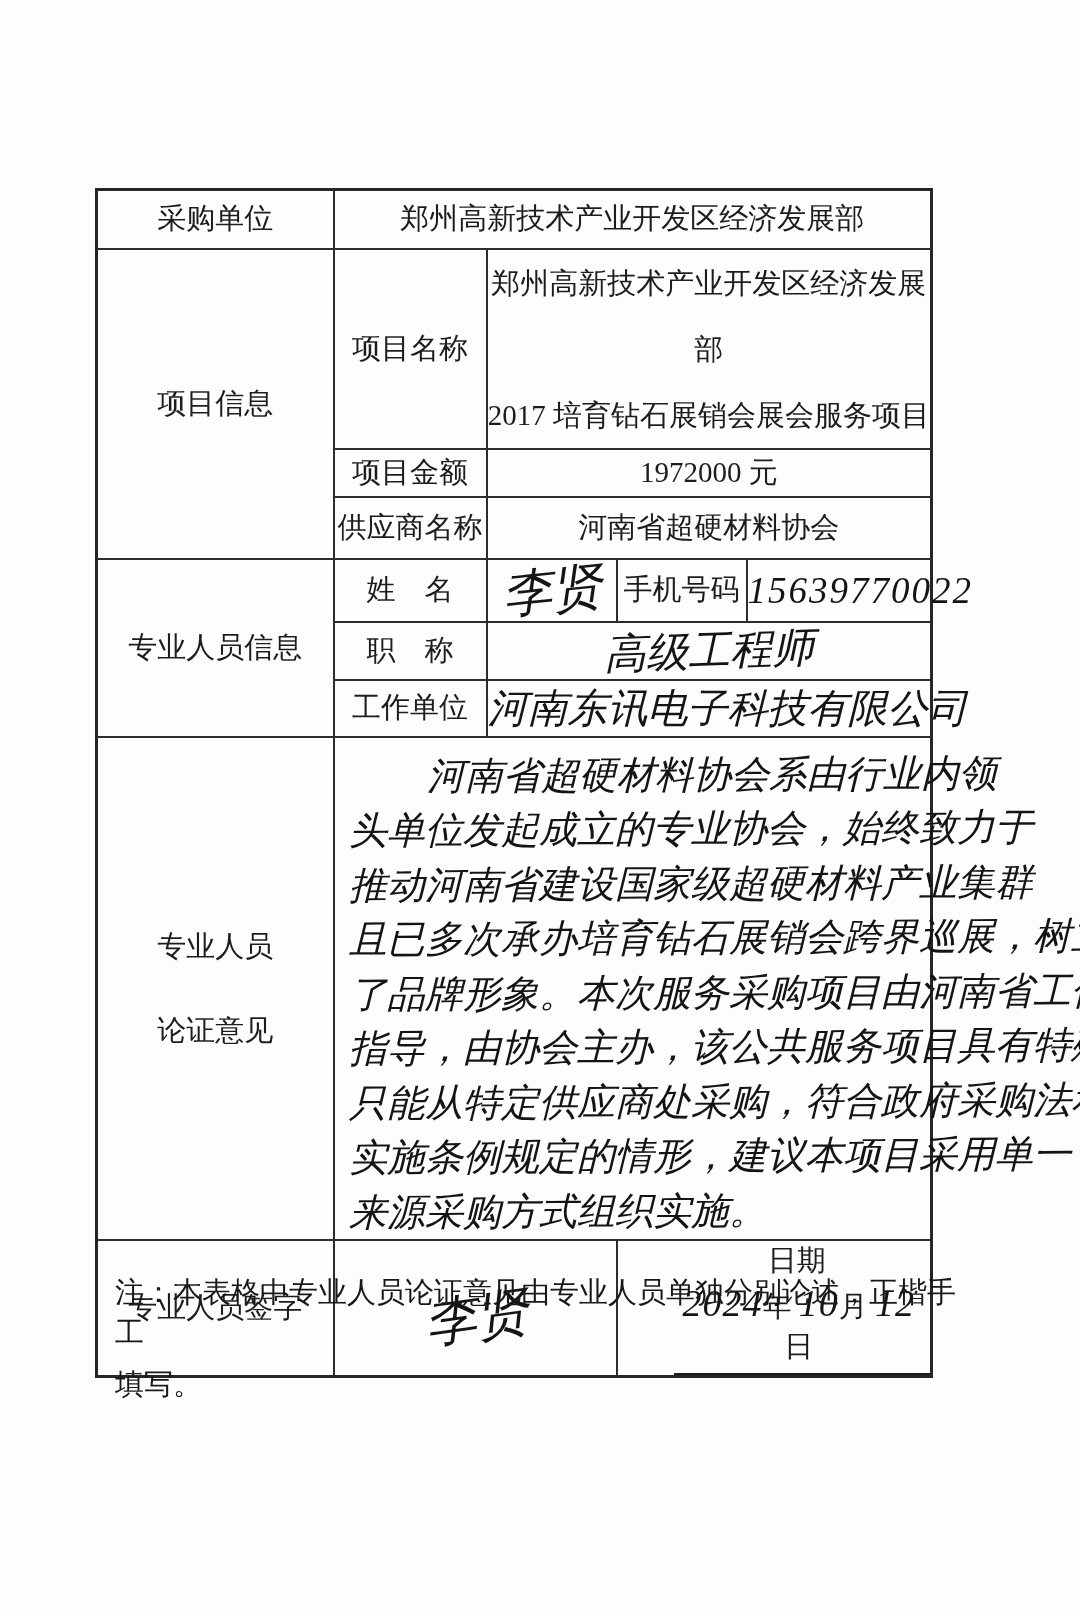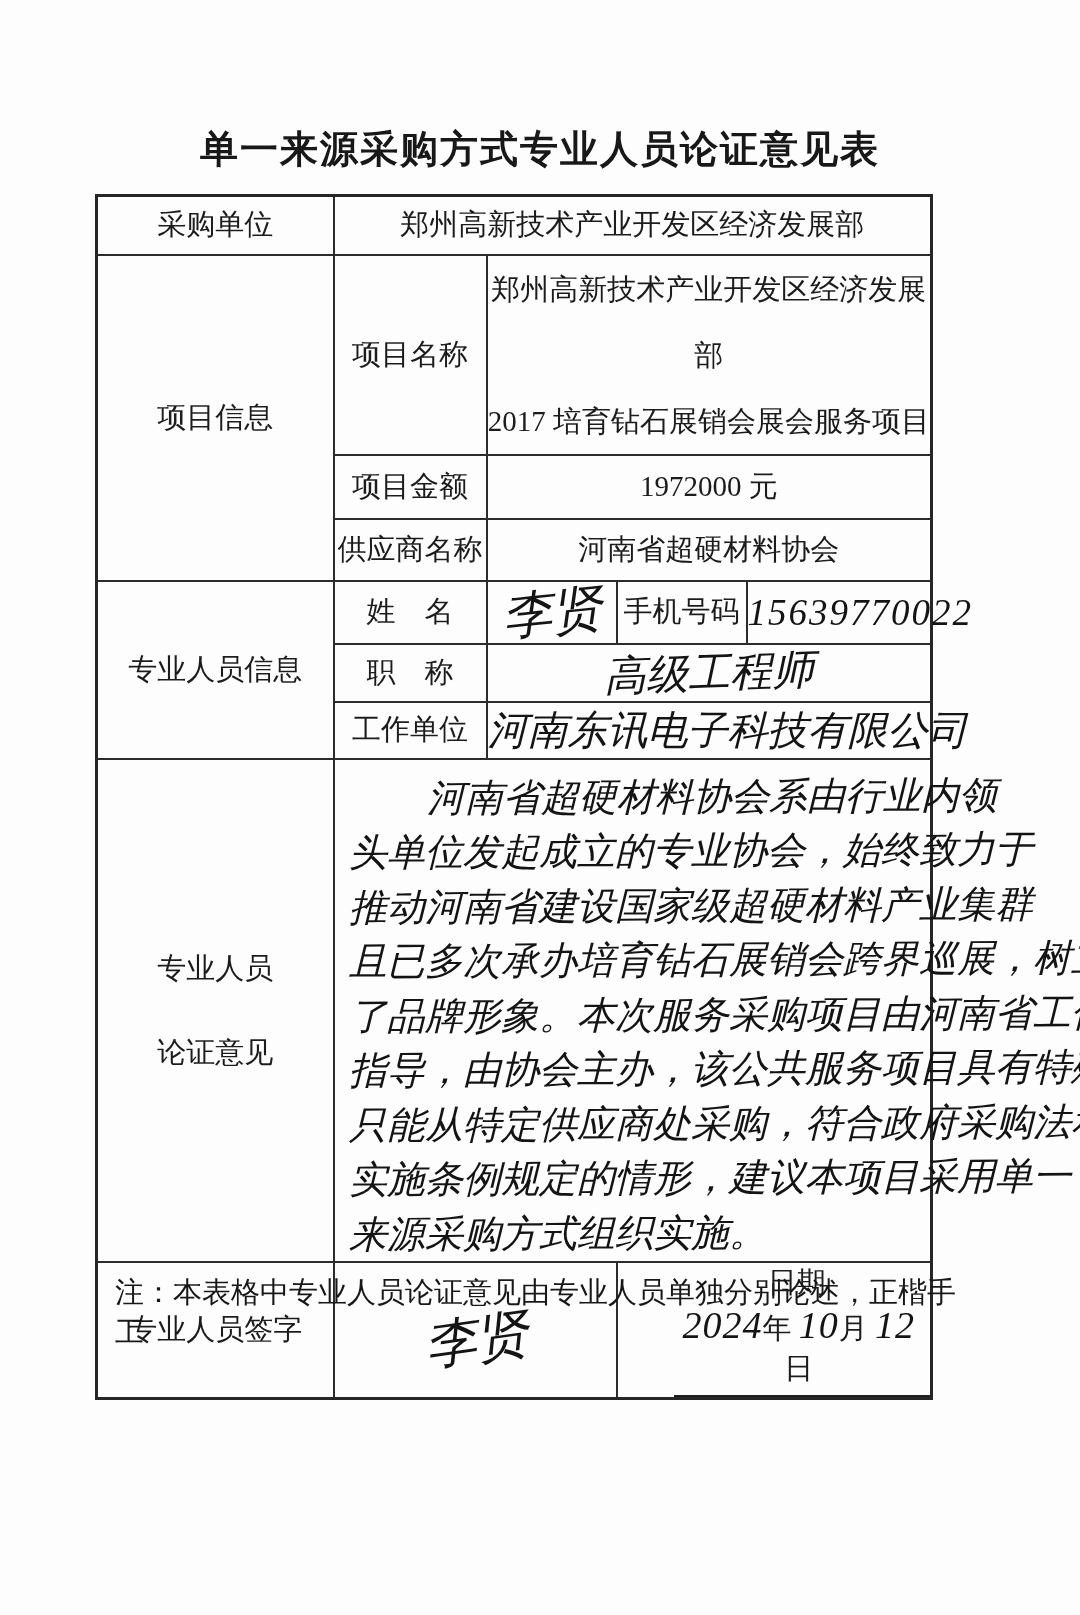--- a/index.html
+++ b/index.html
@@ -19,21 +19,21 @@
     width: 100%;
     text-align: center;
     font-size: 38px;
     font-weight: bold;
     letter-spacing: 2px;
     color: #181818;
   }
   table.form {
     position: absolute;
     left: 95px;
-    top: 194px;
+    top: 188px;
     width: 835px;
     border-collapse: collapse;
     table-layout: fixed;
   }
   table.form td {
     border: 2px solid #2c2c2c;
     text-align: center;
     vertical-align: middle;
     font-size: 29px;
     padding: 0;
@@ -93,21 +93,20 @@
     color: #181818;
   }
   .note div { line-height: 40px; }
   .note .note-line1 { margin-bottom: 12px; }
 </style>
 </head>
 <body>
 
 <div class="page">
 
-  <div class="doc-title">单一来源采购方式专业人员论证意见表</div>
 
   <table class="form">
     <colgroup>
       <col style="width:237px">
         <col style="width:153px">
         <col style="width:130px">
         <col style="width:130px">
         <col style="width:185px">
     </colgroup>
 
@@ -121,21 +120,21 @@
       <td rowspan="3">项目信息</td>
       <td>项目名称</td>
       <td colspan="3">
         <div class="two-line-value">
           <div>郑州高新技术产业开发区经济发展部</div>
           <div>2017 培育钻石展销会展会服务项目</div>
         </div>
       </td>
     </tr>
 
-    <tr style="height:64px">
+    <tr style="height:48px">
       <td>项目金额</td>
       <td colspan="3">1972000 元</td>
     </tr>
 
     <tr style="height:62px">
       <td>供应商名称</td>
       <td colspan="3">河南省超硬材料协会</td>
     </tr>
 
     <tr style="height:63px">
@@ -191,15 +190,16 @@
       </td>
       <td colspan="2" class="date-cell">
         <span>日期</span><span class="date-underline"><span class="hand hand-date">2024</span><span>年</span> <span class="hand hand-date">10</span><span>月</span> <span class="hand hand-date">12</span><span>日</span></span>
       </td>
     </tr>
   </tbody>
     </table>
 
   <div class="note">
     <div class="note-line1">注：本表格中专业人员论证意见由专业人员单独分别论述，正楷手工</div>
+    <div class="note-line2">填写。</div>
   </div>
 
 </div>
 
 </body></html>

